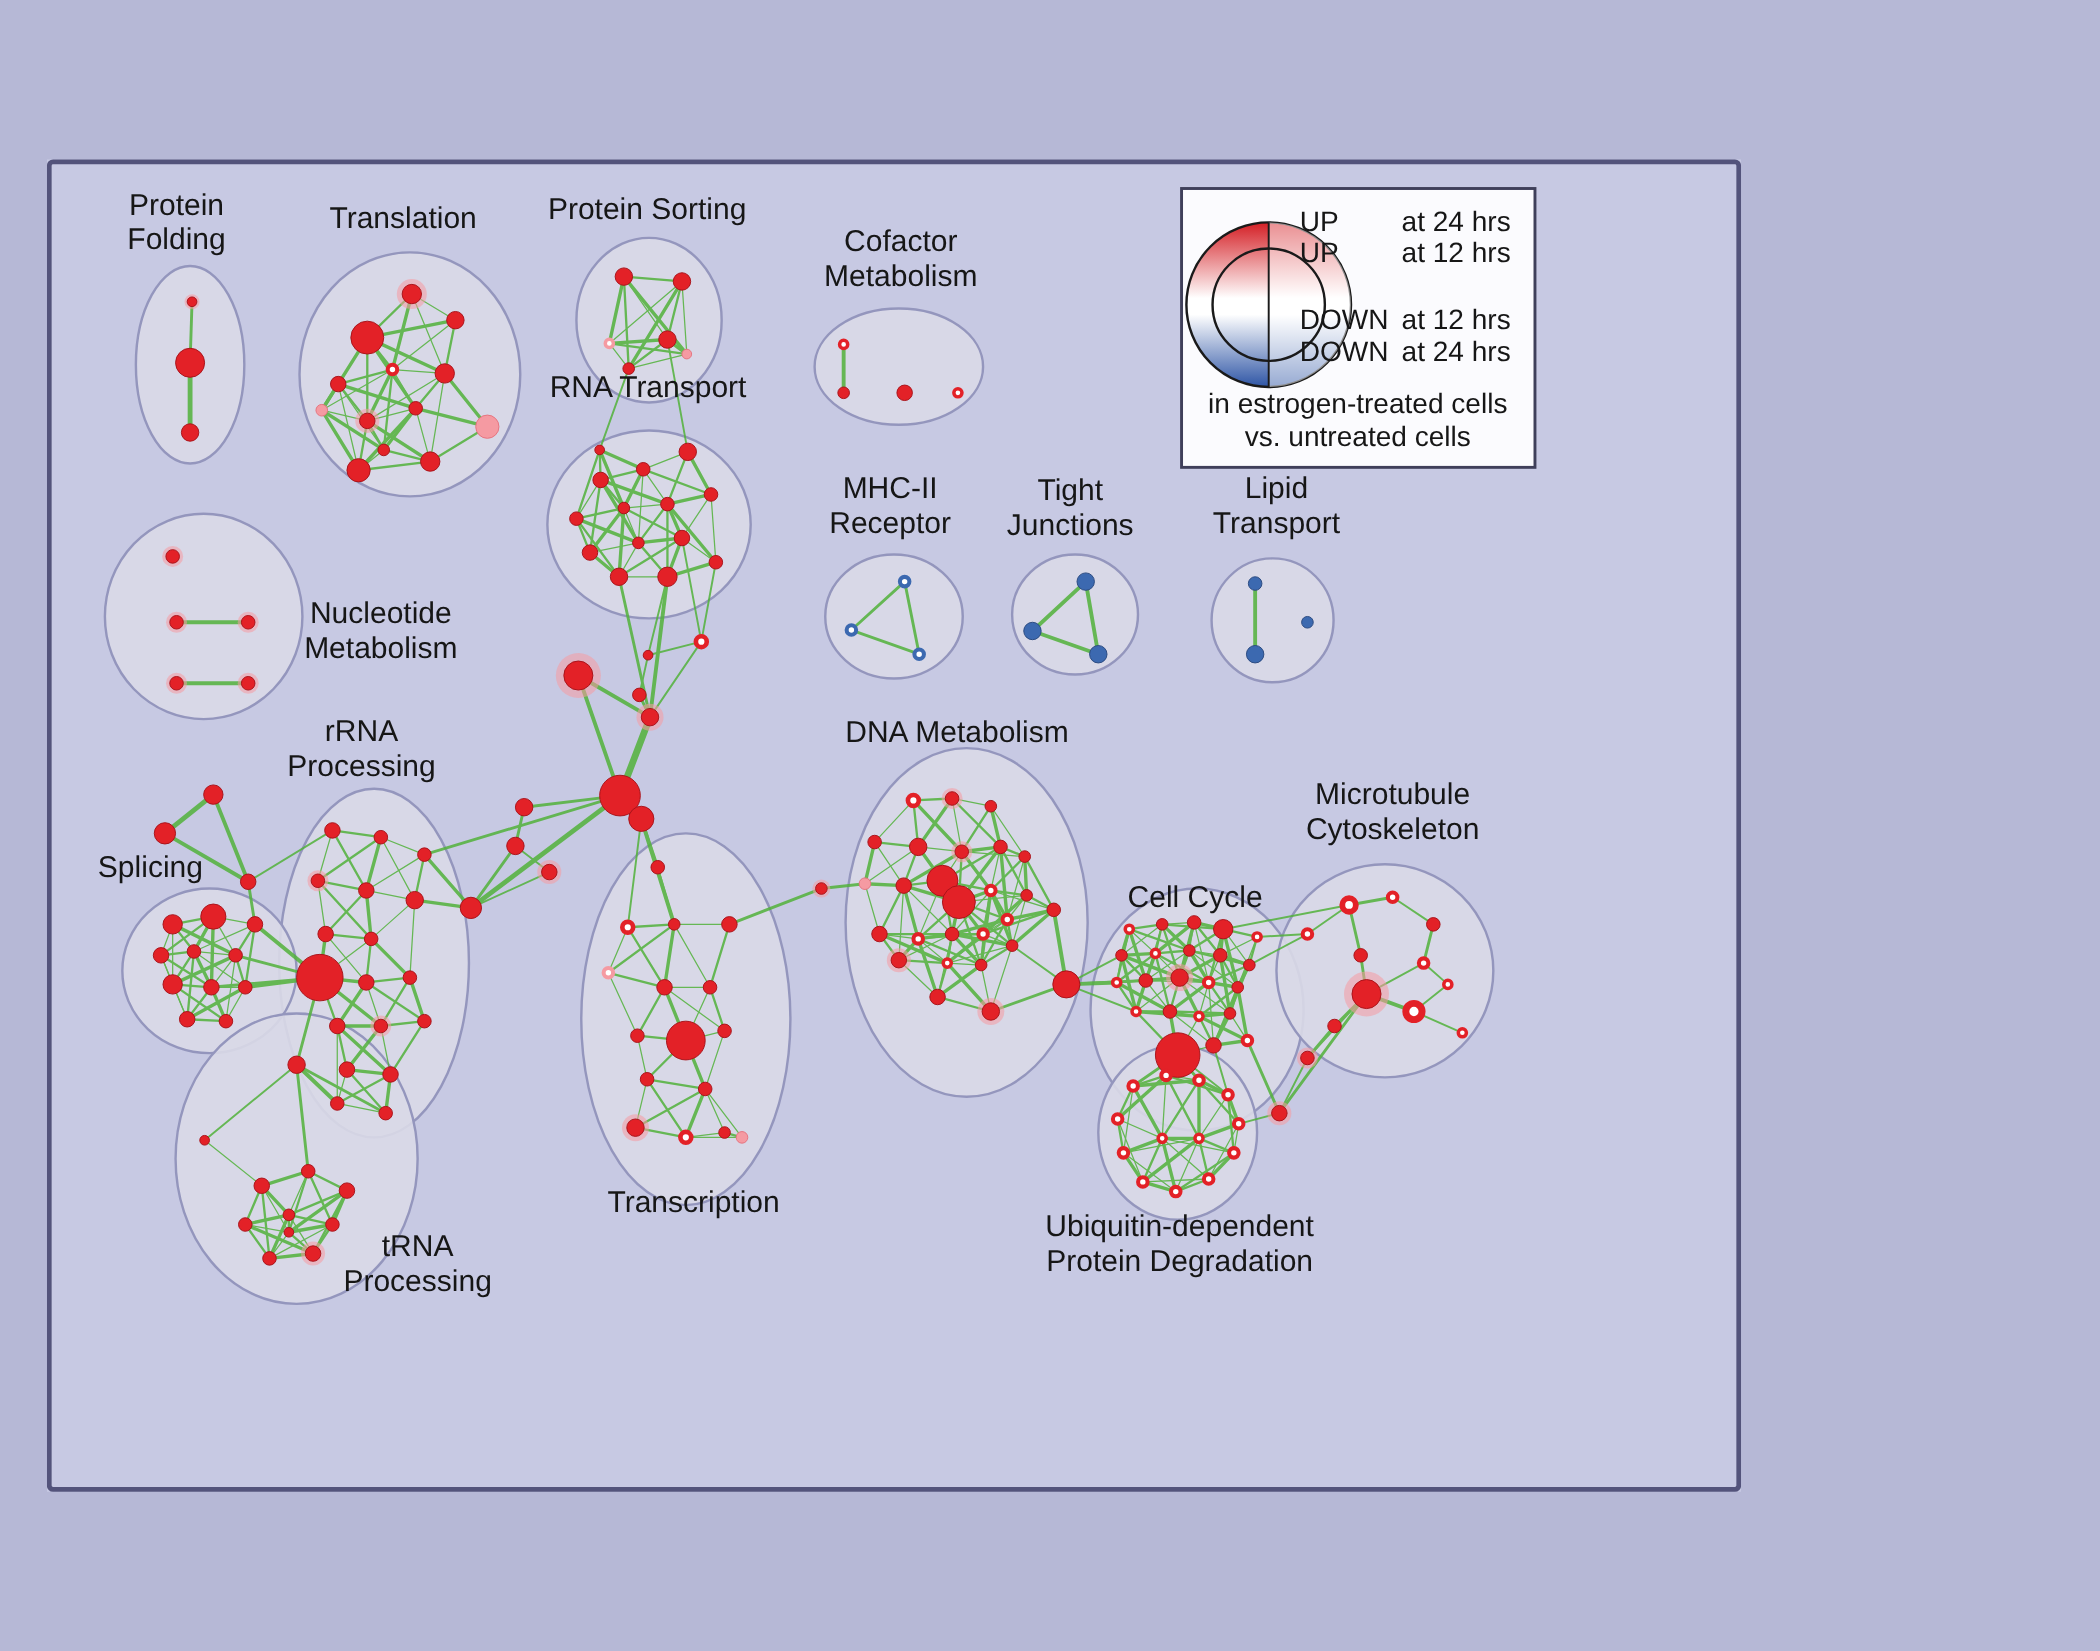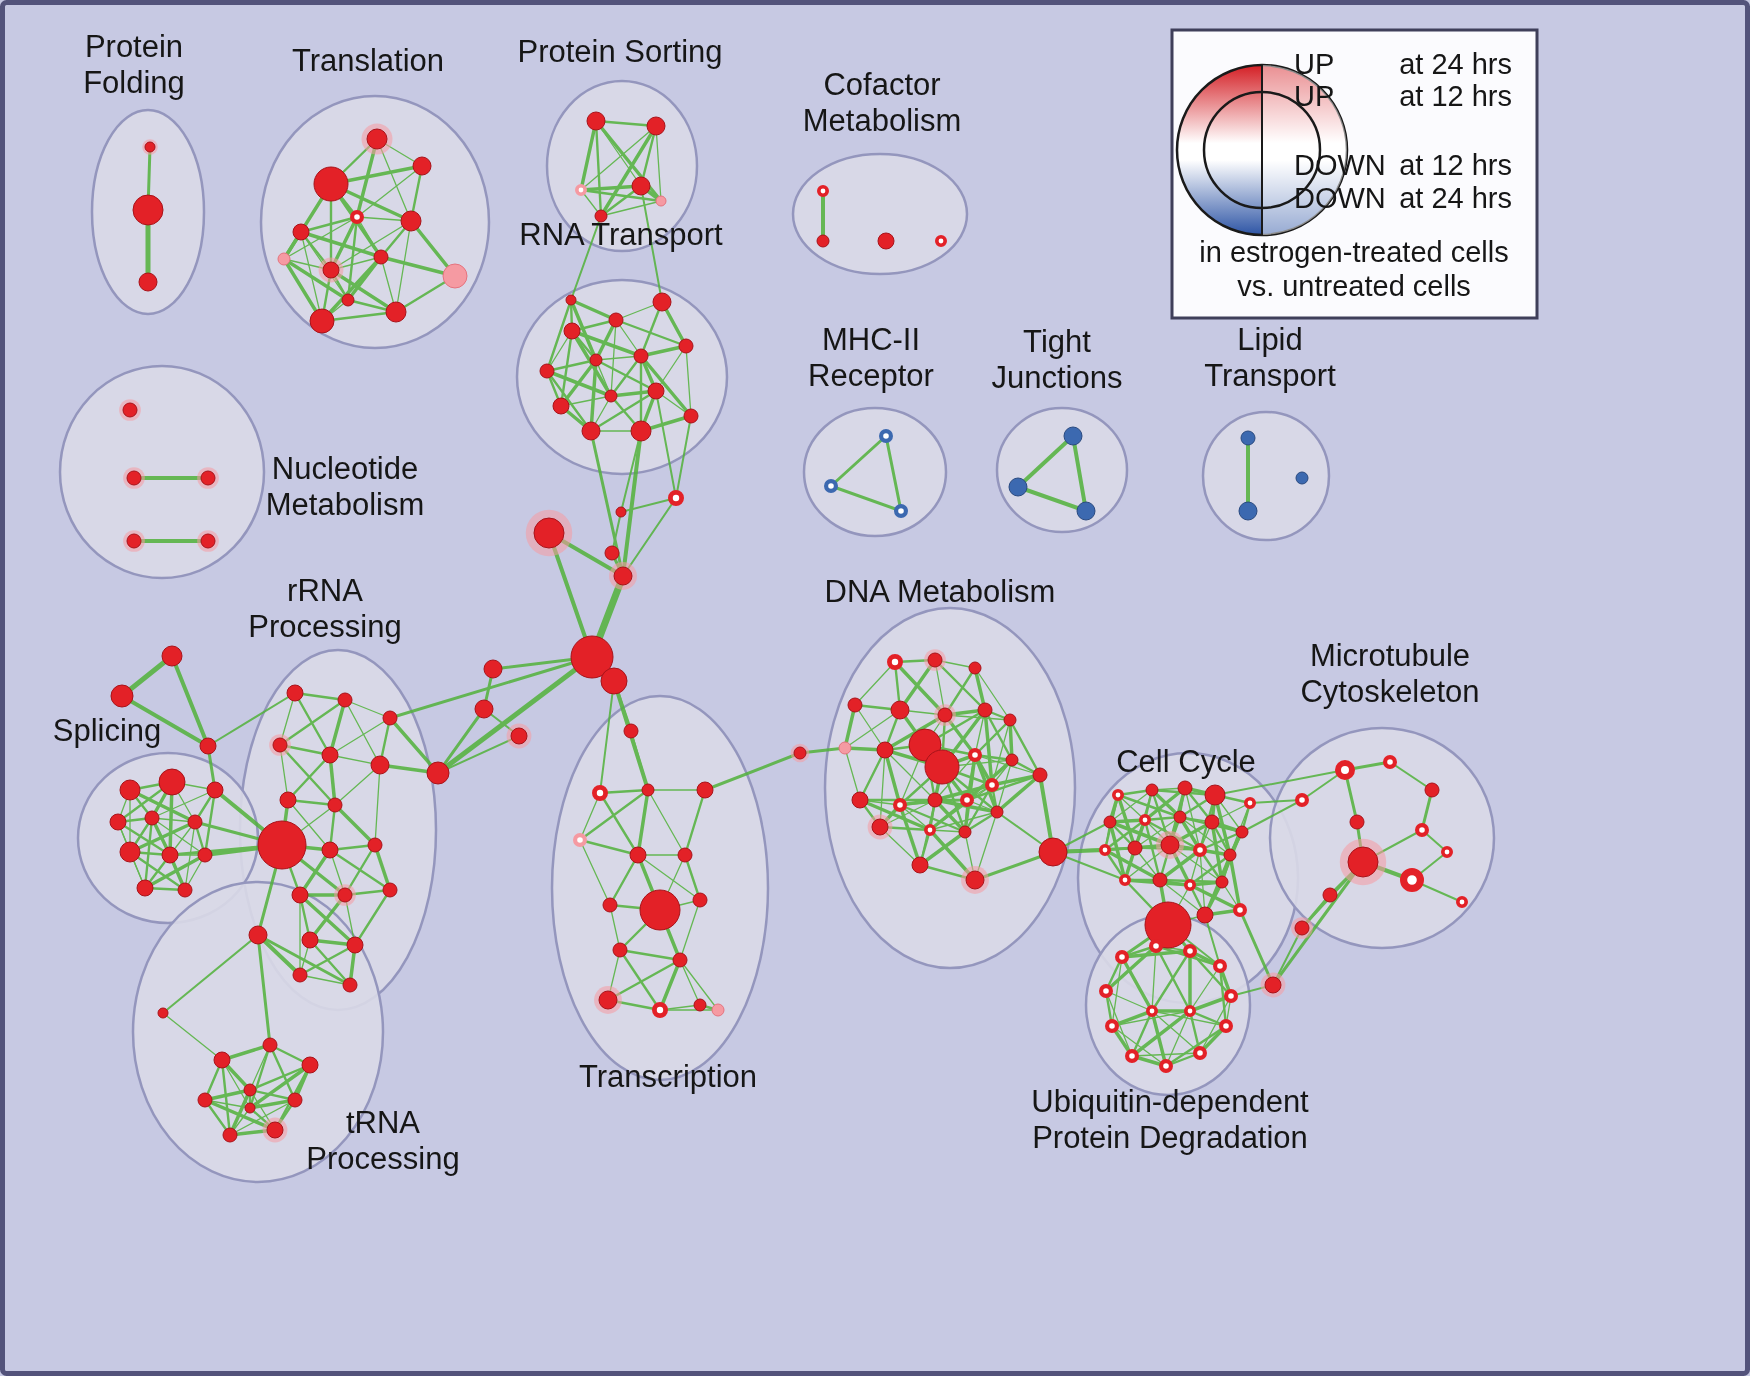--- a/index.html
+++ b/index.html
@@ -1,16 +1,16 @@
 <!DOCTYPE html>
 <html><head>
 <meta charset="utf-8">
 <style>
   html,body{margin:0;padding:0;background:#b6b8d6;}
-  .figure{width:1750px;height:1376px;position:relative;overflow:hidden;}
+  .figure{width:1412px;height:1376px;position:relative;overflow:hidden;margin-left:39px;}
   svg{display:block;width:100%;height:100%;}
   text{font-family:"Liberation Sans", sans-serif;}
 </style>
 </head>
 <body>
 
 <div class="figure">
   <svg id="net" xmlns="http://www.w3.org/2000/svg" viewBox="0 0 1750 1376">
       <rect x="0" y="0" width="1750" height="1376" fill="#c7c9e3"></rect>
       <defs>

